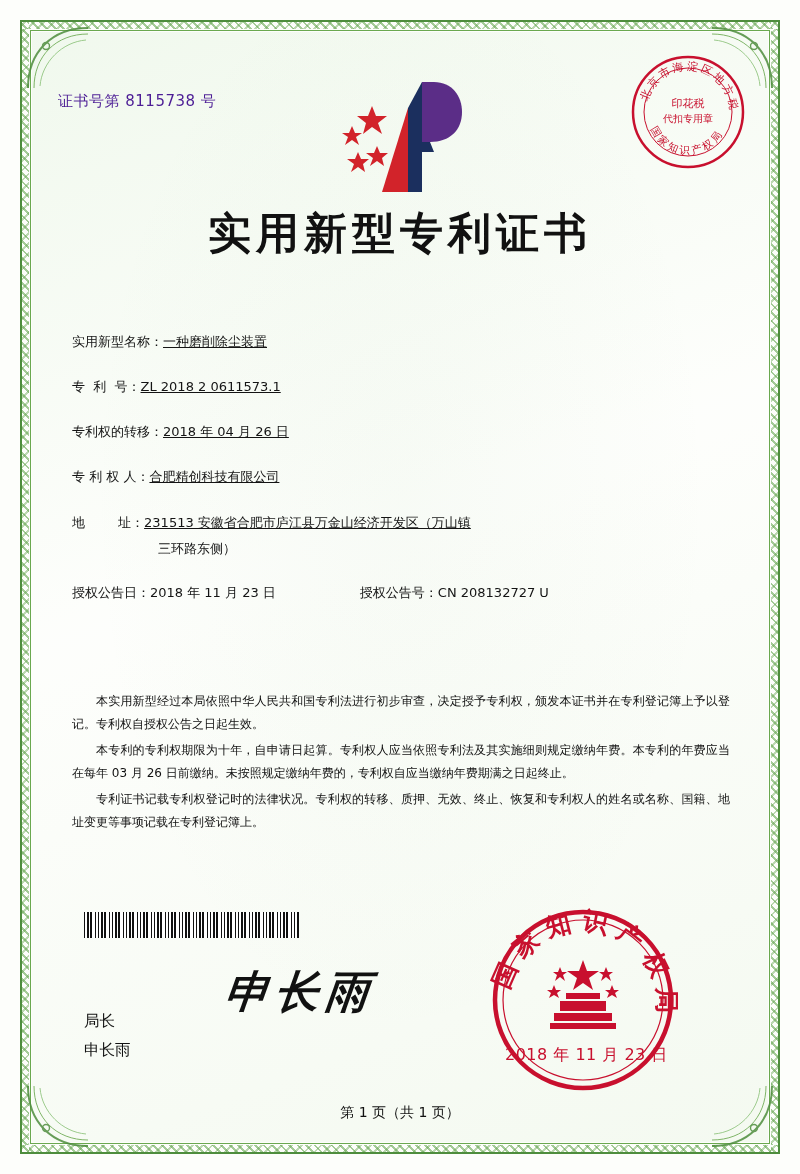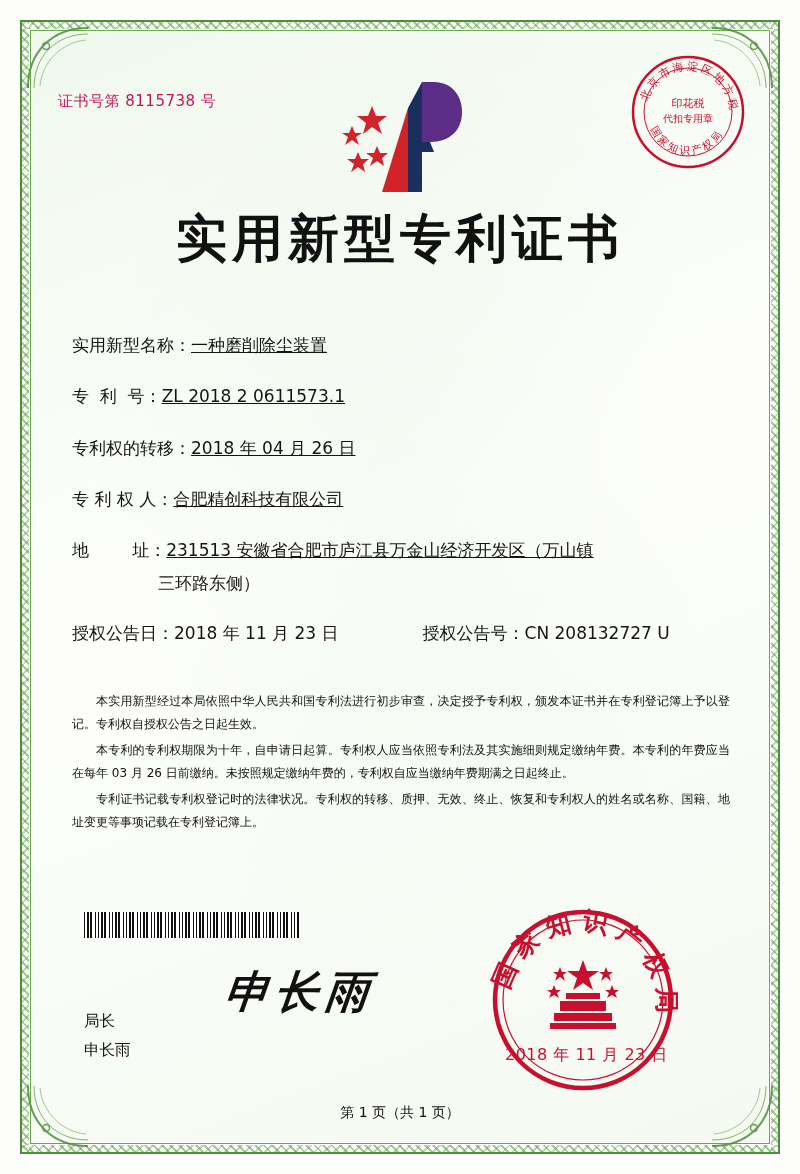--- a/index.html
+++ b/index.html
@@ -66,21 +66,21 @@
   .corner.tr { right: 26px; top: 26px; transform: scaleX(-1); }
   .corner.bl { left: 26px; bottom: 26px; transform: scaleY(-1); }
   .corner.br { right: 26px; bottom: 26px; transform: scale(-1,-1); }
 
   
   .cert-no {
     position: absolute;
     left: 58px;
     top: 92px;
     font-size: 15px;
-    color: #be185d;
+    color: #4c1d95;
     letter-spacing: .5px;
     font-family: "DejaVu Sans", "Liberation Sans", sans-serif;
   }
   .logo {
     position: absolute;
     left: 330px;
     top: 78px;
     width: 140px;
     height: 118px;
   }
@@ -90,34 +90,34 @@
     top: 52px;
     width: 120px;
     height: 120px;
   }
   .title {
     position: absolute;
     top: 205px;
     left: 0;
     width: 100%;
     text-align: center;
-    font-size: 51px;
+    font-size: 43px;
     font-weight: bold;
     letter-spacing: 5px;
     color: #111;
     font-family: "DejaVu Sans", "Liberation Sans", sans-serif;
   }
 
   
   .fields {
     position: absolute;
     left: 72px;
     top: 332px;
     width: 660px;
-    font-size: 17px;
+    font-size: 13px;
     color: #141414;
     line-height: 1.55;
   }
   .field {
     display: flex;
     margin-bottom: 25px;
   }
   .field .label {
     white-space: pre;
     flex: 0 0 auto;

